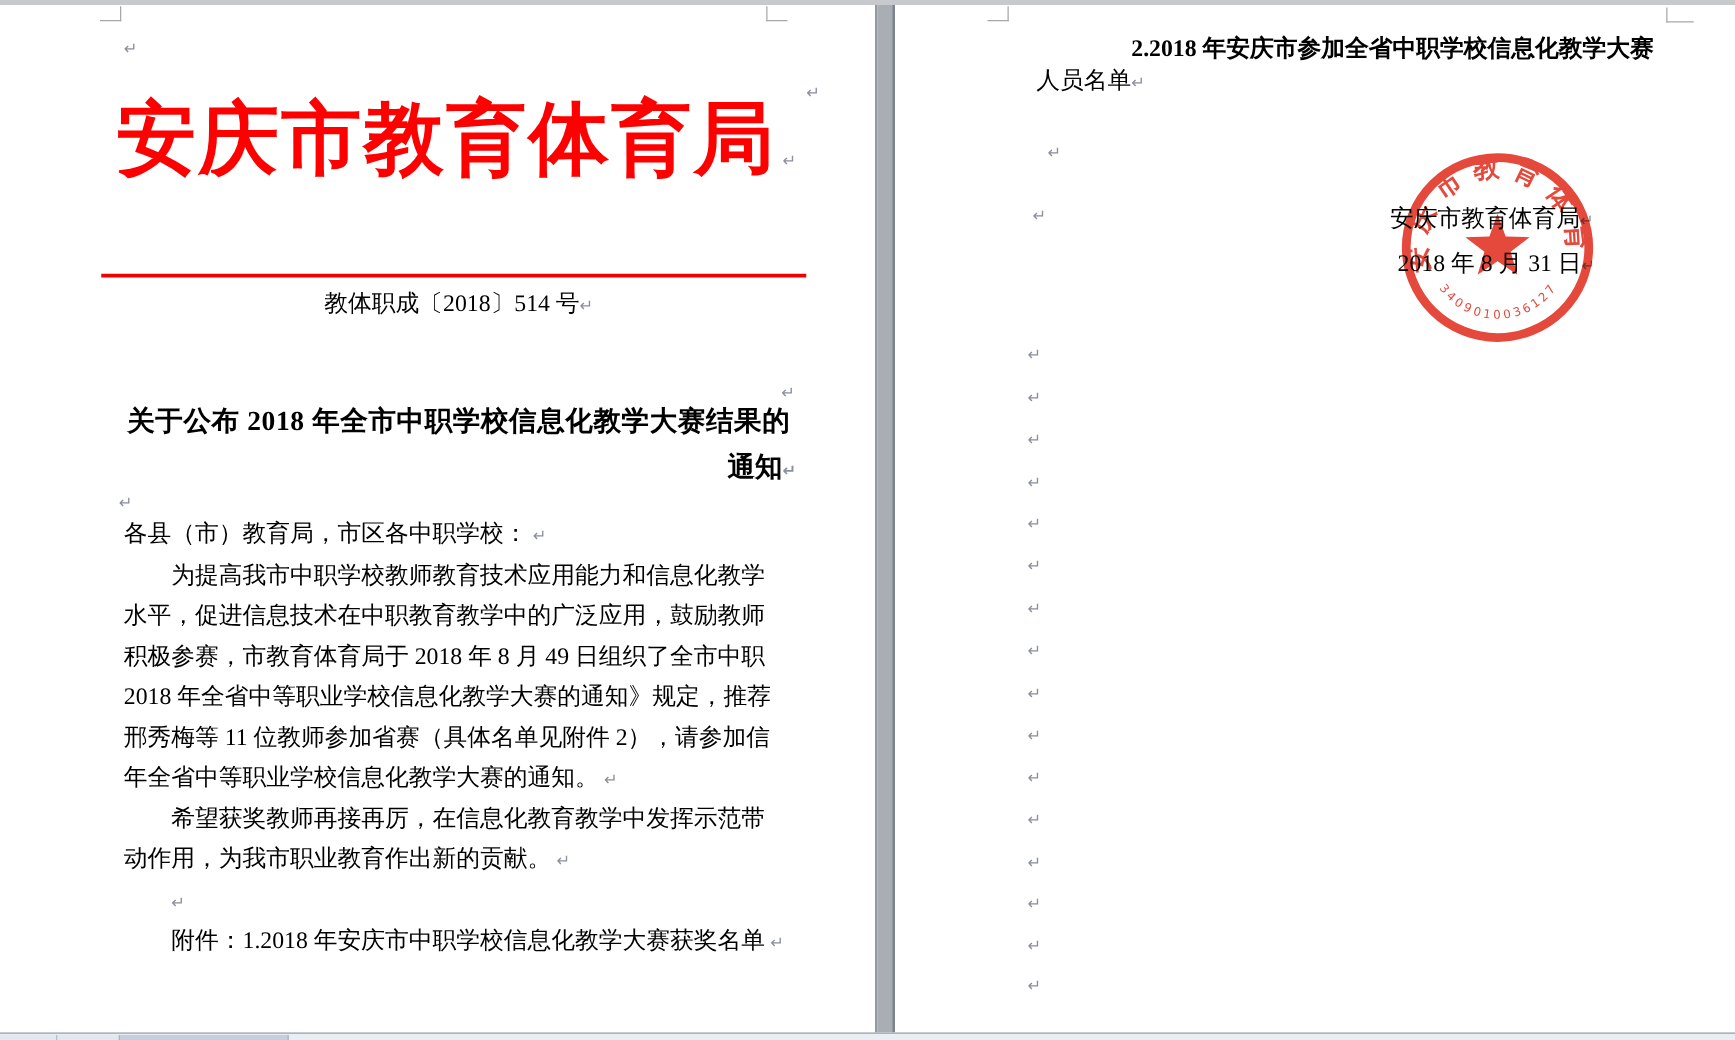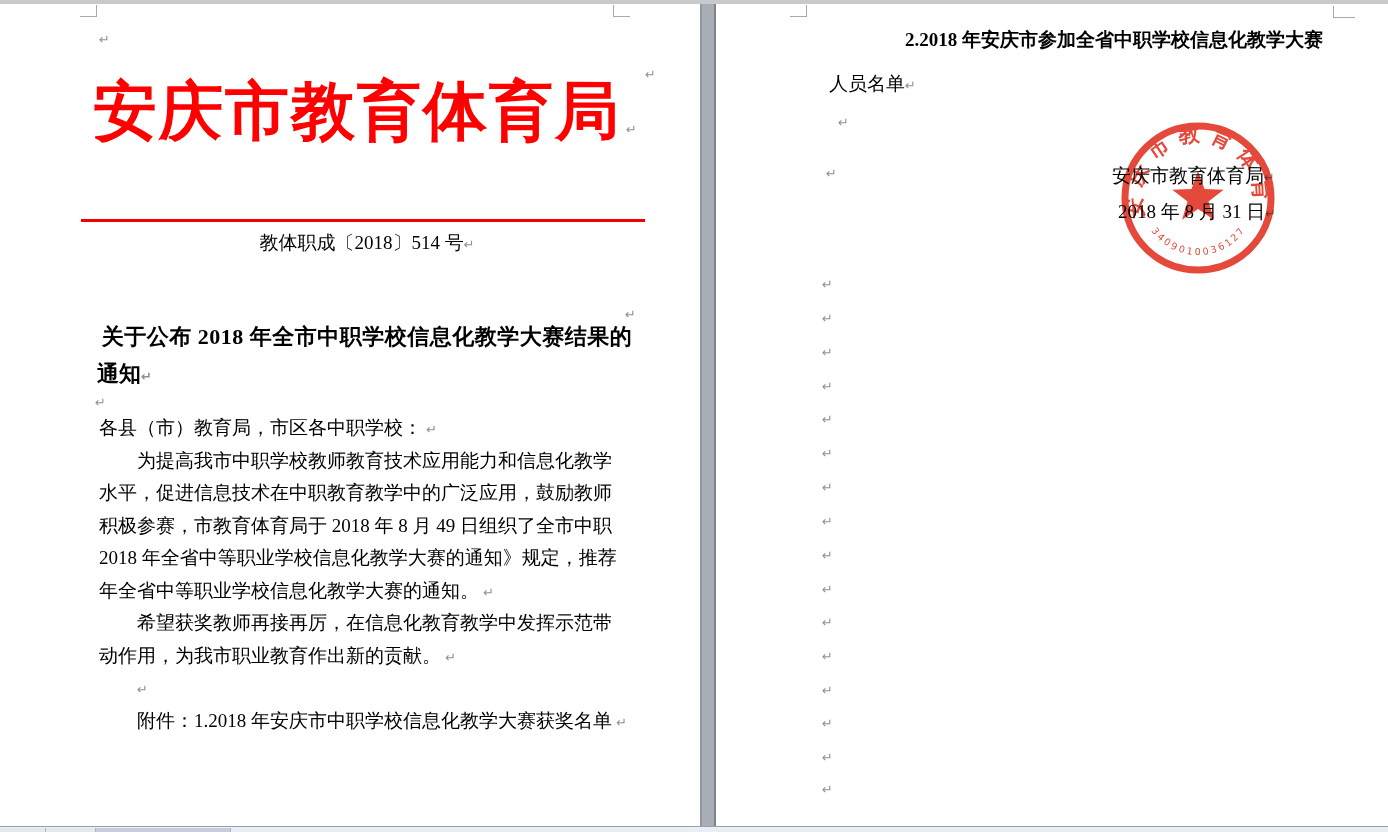--- a/index.html
+++ b/index.html
@@ -23,21 +23,21 @@
   
   .corner{width:17px;height:12px;border-color:#a8a8a8;border-style:solid;border-width:0;box-sizing:border-box;}
   .corner.rb{border-right-width:1px;border-bottom-width:1px;}
   .corner.lb{border-left-width:1px;border-bottom-width:1px;}
   
   .letterhead{left:85px;top:73px;width:544px;height:78px;line-height:78px;
     text-align:center;font-size:64px;font-weight:bold;color:#fe0000;letter-spacing:2px;white-space:nowrap;}
   .red-rule{left:81px;top:219px;width:564px;height:3px;background:#f10000;}
   .doc-number{left:99px;top:230px;width:536px;font-size:19px;text-align:center;white-space:nowrap;}
   .title1{left:97px;top:322px;width:540px;font-size:22px;font-weight:bold;text-align:center;letter-spacing:0.5px;white-space:nowrap;}
-  .title2{left:97px;top:359px;width:540px;font-size:22px;font-weight:bold;text-align:left;white-space:nowrap;}
+  .title2{left:97px;top:359px;width:540px;font-size:22px;font-weight:bold;text-align:right;white-space:nowrap;}
   
   .body-flow{left:99px;top:412px;width:545px;}
   .bline{height:32.5px;line-height:32.5px;font-size:19px;white-space:nowrap;}
   .bline.ind{padding-left:38px;}
   
   .rp-line{font-size:19px;white-space:nowrap;line-height:24px;}
   .pilcrow{color:#8b909a;font-family:"DejaVu Sans",sans-serif;font-size:13px;vertical-align:baseline;}
   .pmark{position:absolute;color:#8b909a;font-family:"DejaVu Sans",sans-serif;font-size:13px;line-height:14px;}
   .seal{left:1119px;top:121px;width:158px;height:156px;mix-blend-mode:multiply;opacity:0.93;}
 </style>
@@ -58,29 +58,30 @@
 <div class="abs red-rule"></div>
 <div class="abs doc-number"><span>教体职成〔2018〕514 号</span><span class="pilcrow">↵</span></div>
 <div class="abs title1">关于公布 2018 年全市中职学校信息化教学大赛结果的</div>
 <div class="abs title2"><span>通知</span><span class="pilcrow">↵</span></div>
 <div class="abs body-flow" id="left-body">
     <div class="bline"><span>各县（市）教育局，市区各中职学校：</span><span class="pilcrow"> ↵</span></div>
     <div class="bline ind"><span>为提高我市中职学校教师教育技术应用能力和信息化教学</span></div>
     <div class="bline"><span>水平，促进信息技术在中职教育教学中的广泛应用，鼓励教师</span></div>
     <div class="bline"><span>积极参赛，市教育体育局于 2018 年 8 月 49 日组织了全市中职</span></div>
     <div class="bline"><span>2018 年全省中等职业学校信息化教学大赛的通知》规定，推荐</span></div>
+    <div class="bline"><span>邢秀梅等 11 位教师参加省赛（具体名单见附件 2），请参加信</span></div>
     <div class="bline"><span>年全省中等职业学校信息化教学大赛的通知。</span><span class="pilcrow"> ↵</span></div>
     <div class="bline ind"><span>希望获奖教师再接再厉，在信息化教育教学中发挥示范带</span></div>
     <div class="bline"><span>动作用，为我市职业教育作出新的贡献。</span><span class="pilcrow"> ↵</span></div>
     <div class="bline ind"><span></span><span class="pilcrow"> ↵</span></div>
     <div class="bline ind"><span>附件：1.2018 年安庆市中职学校信息化教学大赛获奖名单</span><span class="pilcrow"> ↵</span></div>
   </div>
 
 <div class="abs rp-line" style="left:905px;top:28px;font-weight:bold;">2.2018 年安庆市参加全省中职学校信息化教学大赛</div>
-<div class="abs rp-line" style="left:829px;top:72px;"><span>人员名单</span><span class="pilcrow">↵</span></div>
+<div class="abs rp-line" style="left:829px;top:53px;"><span>人员名单</span><span class="pilcrow">↵</span></div>
 <div class="abs rp-line" style="left:1112px;top:164px;"><span>安庆市教育体育局</span><span class="pilcrow">↵</span></div>
 <div class="abs rp-line" style="left:1118px;top:200px;"><span>2018 年 8 月 31 日</span><span class="pilcrow">↵</span></div>
 
 <div class="abs seal">
   <svg width="158" height="156" viewBox="0 0 158 156">
     <ellipse cx="79" cy="77" rx="73" ry="72" fill="none" stroke="#e23b2c" stroke-width="7"></ellipse>
     <polygon fill="#e23b2c" points="79,50 85.5,68.1 104.7,68.7 89.5,80.4 94.9,98.8 79,88 63.1,98.8 68.5,80.4 53.3,68.7 72.5,68.1"></polygon>
     <defs>
       <path id="sealArc" d="M 25.4 96.5 A 57 57 0 1 1 132.6 96.5" fill="none"></path>
       <path id="sealCodeArc" d="M 32.3 109.7 A 57 57 0 0 0 125.7 109.7" fill="none"></path>

